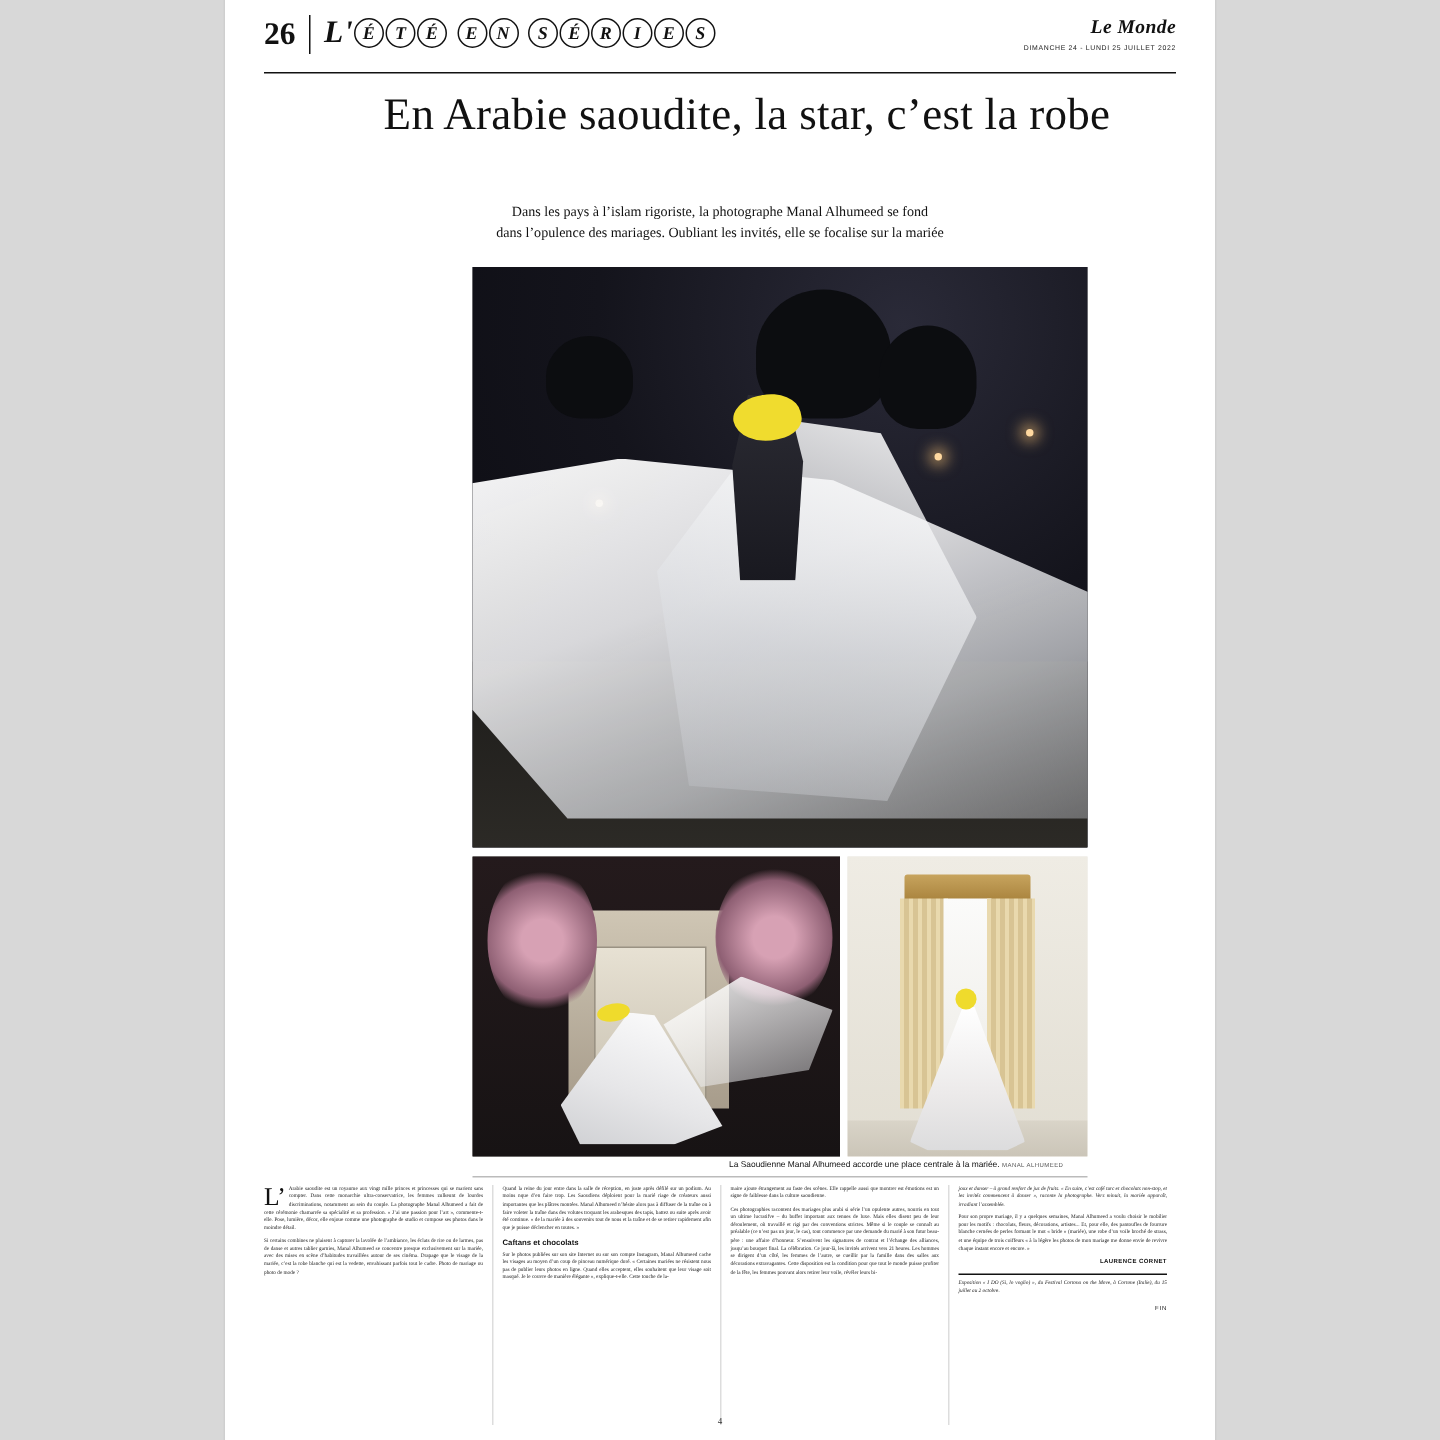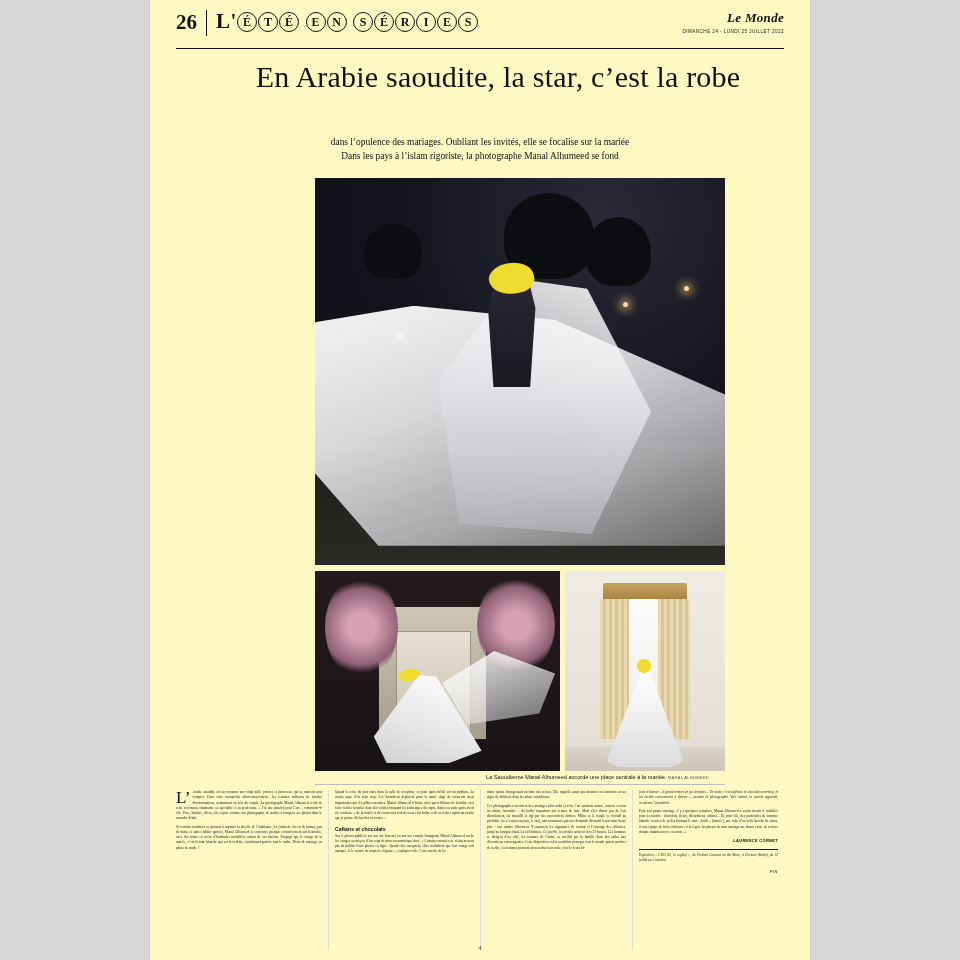--- a/index.html
+++ b/index.html
@@ -3,21 +3,21 @@
 <meta charset="utf-8">
 <style>
   html,body{margin:0;padding:0;}
   body{
     width:960px;height:960px;overflow:hidden;
     background:#d8d8d8;
     font-family:"Liberation Serif", serif;
   }
   .page{
     position:absolute;left:150px;top:0;width:660px;height:960px;
-    background:#fef9c3;
+    background:#ffffff;
     box-shadow:0 0 0 1px #cfcfcf;
   }
   
   .masthead{
     position:absolute;left:26px;top:10px;width:608px;height:38px;
     border-bottom:1.5px solid #111;
     display:flex;align-items:flex-start;
   }
   .folio{
     font-family:"Liberation Serif", serif;
@@ -26,20 +26,21 @@
   }
   .folio-rule{
     width:1px;height:26px;background:#111;margin:0 9px;
   }
   .series-title{
     flex:1;
     font-family:"Liberation Serif", serif;
     font-size:20px;font-weight:700;letter-spacing:.5px;color:#111;
     white-space:nowrap;
     line-height:1.1;
+    font-style:italic;
   }
   .series-title .ch{
     display:inline-block;
     width:18px;height:18px;line-height:18px;
     border:1px solid #111;border-radius:50%;
     text-align:center;font-size:12px;font-weight:700;
     margin:0 0.5px;vertical-align:2px;
   }
   .series-big{font-size:21px;}
   .brand-block{
@@ -231,22 +232,22 @@
     <div class="brand-block">
       <div class="brand">Le Monde</div>
       <div class="brand-date">DIMANCHE 24 - LUNDI 25 JUILLET 2022</div>
     </div>
   </div>
 
   <div class="headline">En Arabie saoudite, la star, c’est la robe</div>
 
 
   <div class="standfirst">
+    <div>Dans les pays à l’islam rigoriste, la photographe Manal Alhumeed se fond</div>
     <div>dans l’opulence des mariages. Oubliant les invités, elle se focalise sur la mariée</div>
-    <div>Dans les pays à l’islam rigoriste, la photographe Manal Alhumeed se fond</div>
   </div>
 
   <div class="photo-main">
     <div class="pm-sky"></div>
     <div class="pm-ground"></div>
     <div class="pm-palm" style="left:46%;top:4%;width:22%;height:22%;"></div>
     <div class="pm-palm" style="left:66%;top:10%;width:16%;height:18%;"></div>
     <div class="pm-palm" style="left:12%;top:12%;width:14%;height:14%;"></div>
     <div class="pm-lamp" style="left:90%;top:28%;"></div>
     <div class="pm-lamp" style="left:75%;top:32%;"></div>

